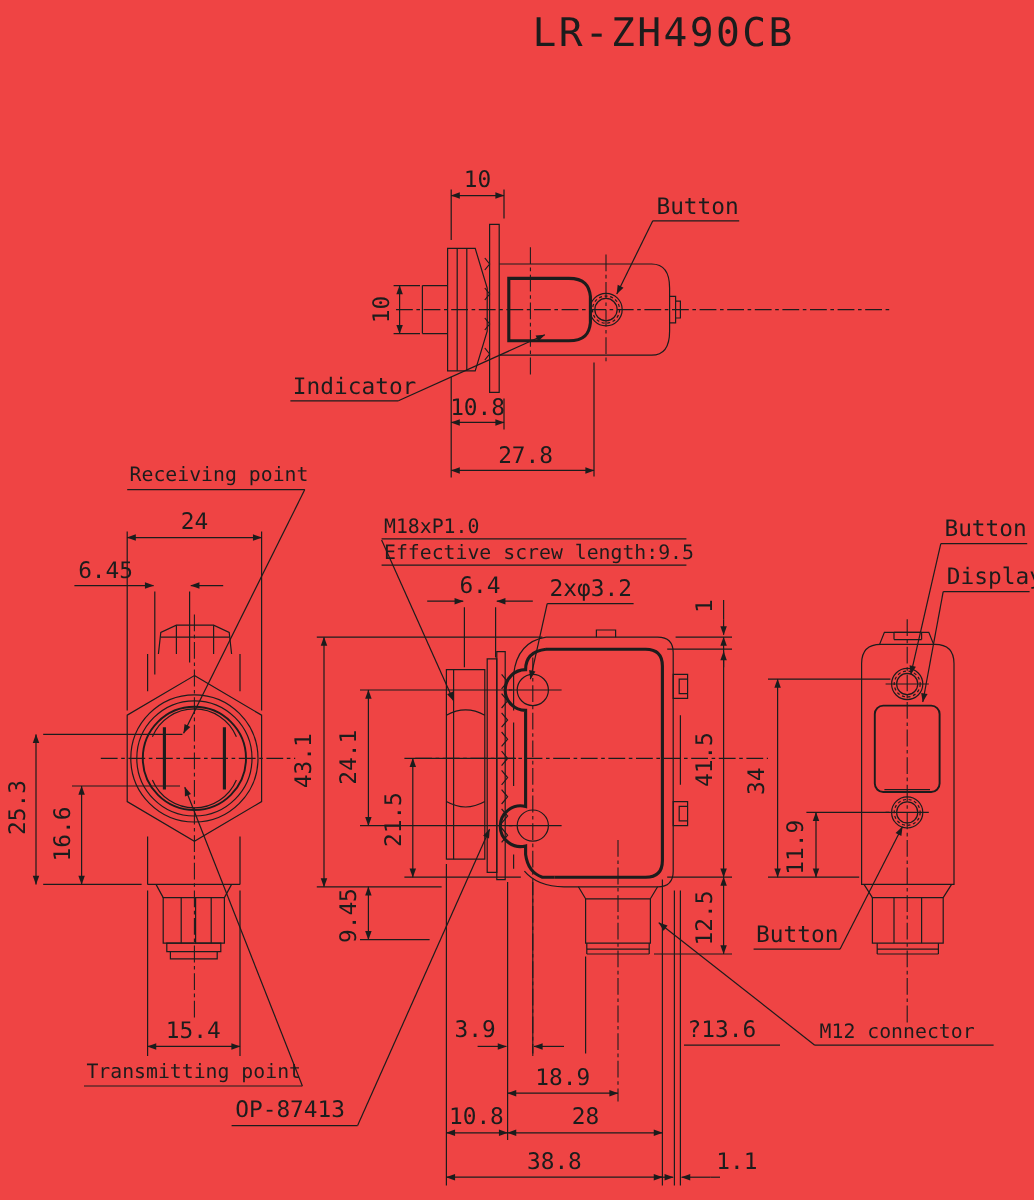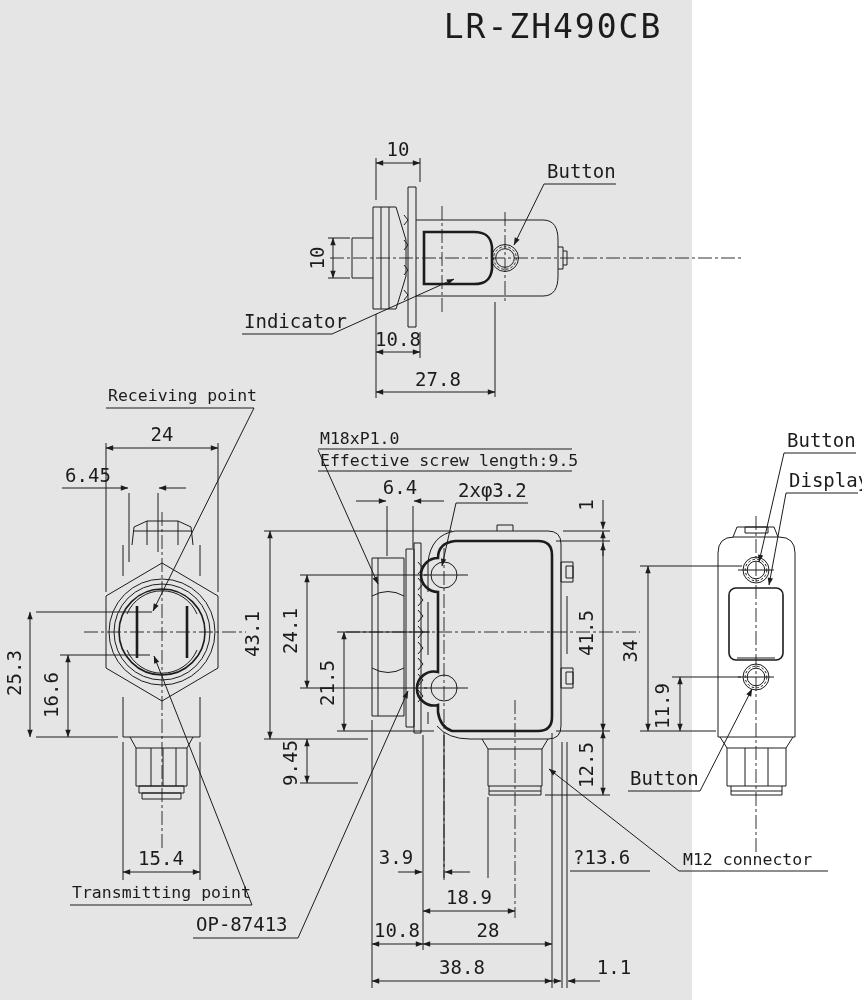--- a/index.html
+++ b/index.html
@@ -1,16 +1,16 @@
 <!DOCTYPE html>
 <html><head>
 <meta charset="utf-8">
 <style>
   html,body { margin:0; padding:0; background:#ffffff; }
-  .page { width:692px; height:1000px; position:relative; background:#e5e5e5; }
+  .page { width:862px; height:1000px; position:relative; background:#ef4444; }
   svg text {
     font-family:"DejaVu Sans Mono", monospace;
     fill:#1c1c1c;
   }
   .title-txt { font-size:33px; letter-spacing:2px; }
   .dim { font-size:19px; }
   .lbl { font-size:19px; }
   .sm  { font-size:16.5px; }
   .mid { text-anchor:middle; }
   .ln   { stroke:#1c1c1c; fill:none; stroke-width:1; }

